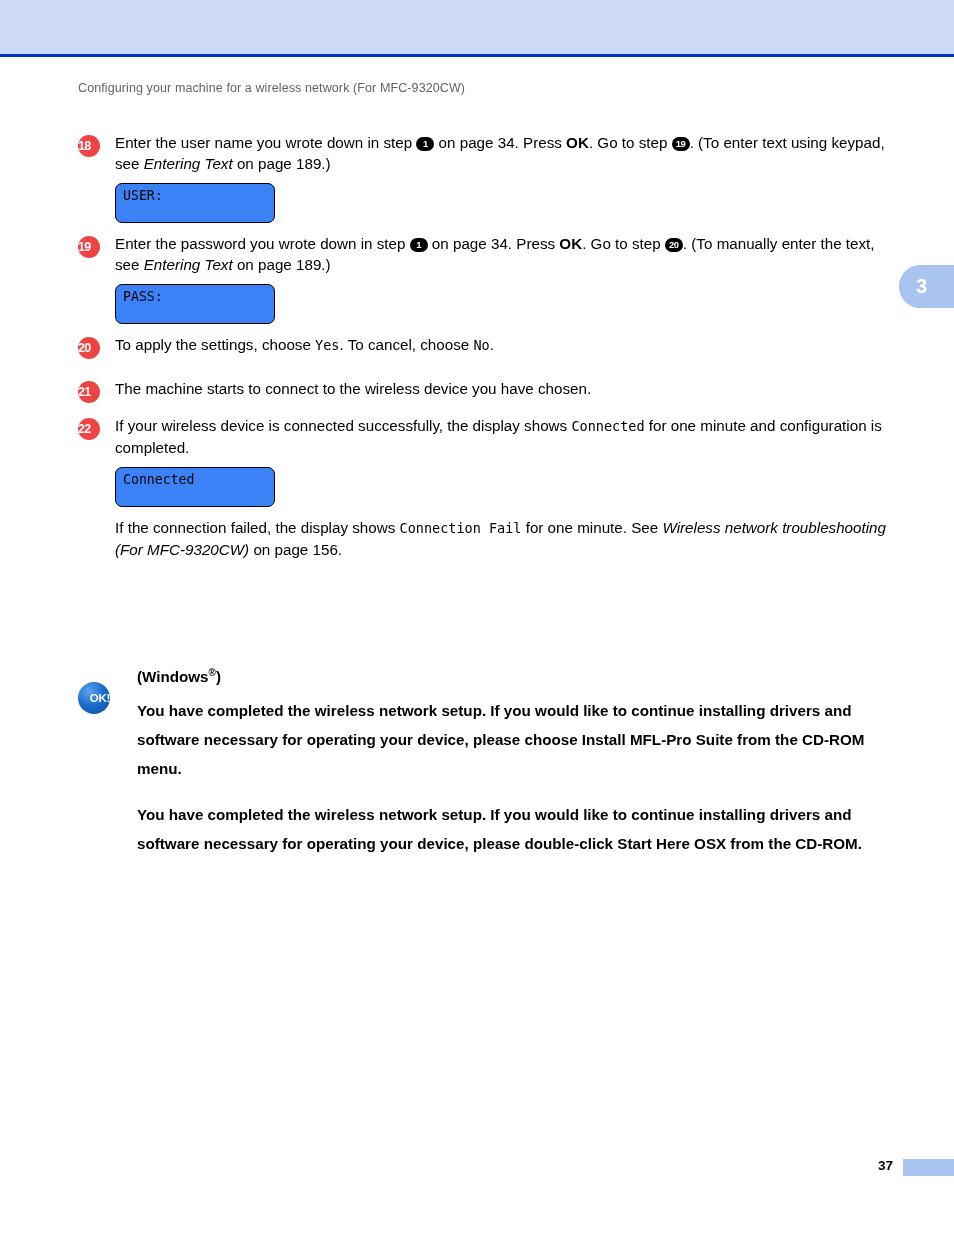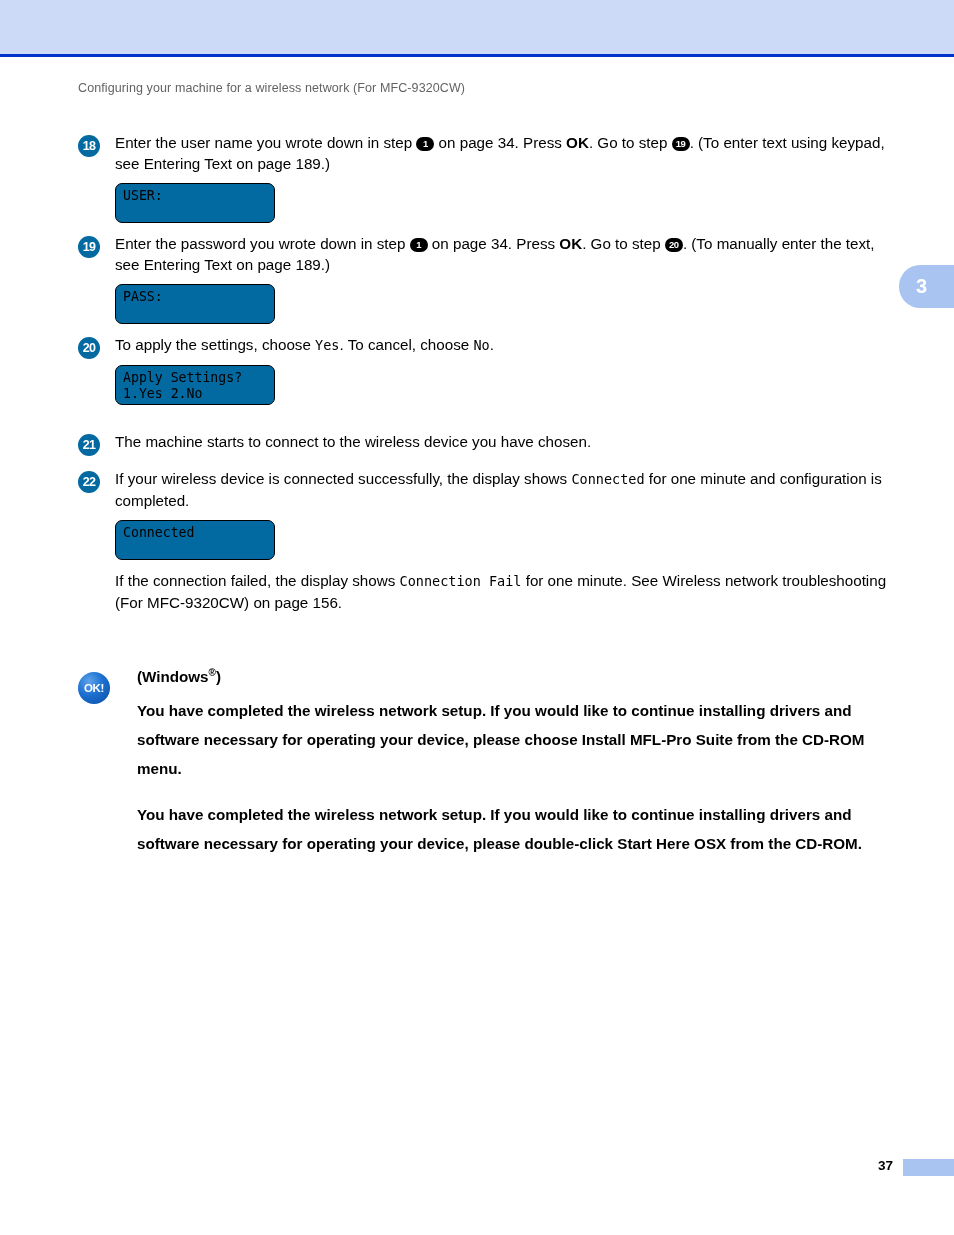--- a/index.html
+++ b/index.html
@@ -71,26 +71,25 @@
     padding-left: 37px;
     margin-bottom: 6px;
   }
   .step-marker {
     position: absolute;
     left: 0;
     top: 3px;
     width: 22px;
     height: 22px;
     border-radius: 50%;
-    background: #0369a1;
+    background: #ef4444;
     color: #ffffff;
     font-size: 12.5px;
     font-weight: bold;
     line-height: 22px;
-    text-align: center;
     letter-spacing: -0.6px;
   }
   .step-body {
     font-size: 15.2px;
     line-height: 21px;
   }
 
   
   .ref {
     display: inline-block;
@@ -101,39 +100,39 @@
     background: #000000;
     color: #ffffff;
     font-size: 9.5px;
     font-weight: bold;
     line-height: 14px;
     text-align: center;
     vertical-align: 1px;
     letter-spacing: -0.4px;
   }
 
-  .em { }
+  .em { font-style: italic; }
   .bold { font-weight: bold; }
   .mono {
     font-family: "DejaVu Sans Mono", "Liberation Mono", monospace;
     font-size: 13.5px;
   }
 
   
   .lcd {
     border: 1.6px solid #000000;
     border-radius: 7px;
     width: 160px;
     box-sizing: border-box;
     padding: 4px 7px 4px 7px;
     margin: 9px 0 10px 37px;
     font-family: "DejaVu Sans Mono", "Liberation Mono", monospace;
     font-size: 13.2px;
     line-height: 16px;
-    background: #0369a1;
+    background: #3b82f6;
   }
   .lcd-line { white-space: pre; }
   .lcd.one-line { height: 40px; }
   .lcd.two-line { height: 40px; }
 
   .sub-note {
     margin-left: 37px;
     font-size: 15.2px;
     line-height: 21px;
   }
@@ -144,30 +143,30 @@
   
   .ok-block {
     position: absolute;
     left: 78px;
     top: 662px;
     width: 815px;
   }
   .ok-badge {
     position: absolute;
     left: 0;
-    top: 10px;
+    top: 20px;
     width: 32px;
     height: 32px;
     border-radius: 50%;
     background: radial-gradient(circle at 35% 30%, #5fa3ea 0%, #1b6fd0 45%, #0a4ba0 100%);
     color: #ffffff;
     font-size: 11.5px;
     font-weight: bold;
     line-height: 32px;
-    text-align: center;
+    text-align: right;
     letter-spacing: -0.3px;
   }
   .ok-body {
     padding-left: 59px;
   }
   .ok-platform {
     font-size: 15.2px;
     font-weight: bold;
     line-height: 21px;
     margin-bottom: 9px;
@@ -225,24 +224,20 @@
     <div class="step-marker">19</div>
     <div class="step-body"><span>Enter the password you wrote down in step </span><span class="ref">1</span><span> on page 34. Press </span><span class="bold">OK</span><span>. Go to step </span><span class="ref">20</span><span>. (To manually enter the text, see </span><span class="em">Entering Text</span><span> on page 189.)</span></div>
   </div>
   <div class="lcd one-line">
     <div class="lcd-line">PASS:</div>
   </div>
 
   <div class="step">
     <div class="step-marker">20</div>
     <div class="step-body"><span>To apply the settings, choose </span><span class="mono">Yes</span><span>. To cancel, choose </span><span class="mono">No</span><span>.</span></div>
-  </div>
-  <div class="lcd two-line">
-    <div class="lcd-line">Apply Settings?</div>
-    <div class="lcd-line">1.Yes 2.No</div>
   </div>
 
   <div class="gap-lg"></div>
 
   <div class="step">
     <div class="step-marker">21</div>
     <div class="step-body">The machine starts to connect to the wireless device you have chosen.</div>
   </div>
 
   <div class="gap-md"></div>

